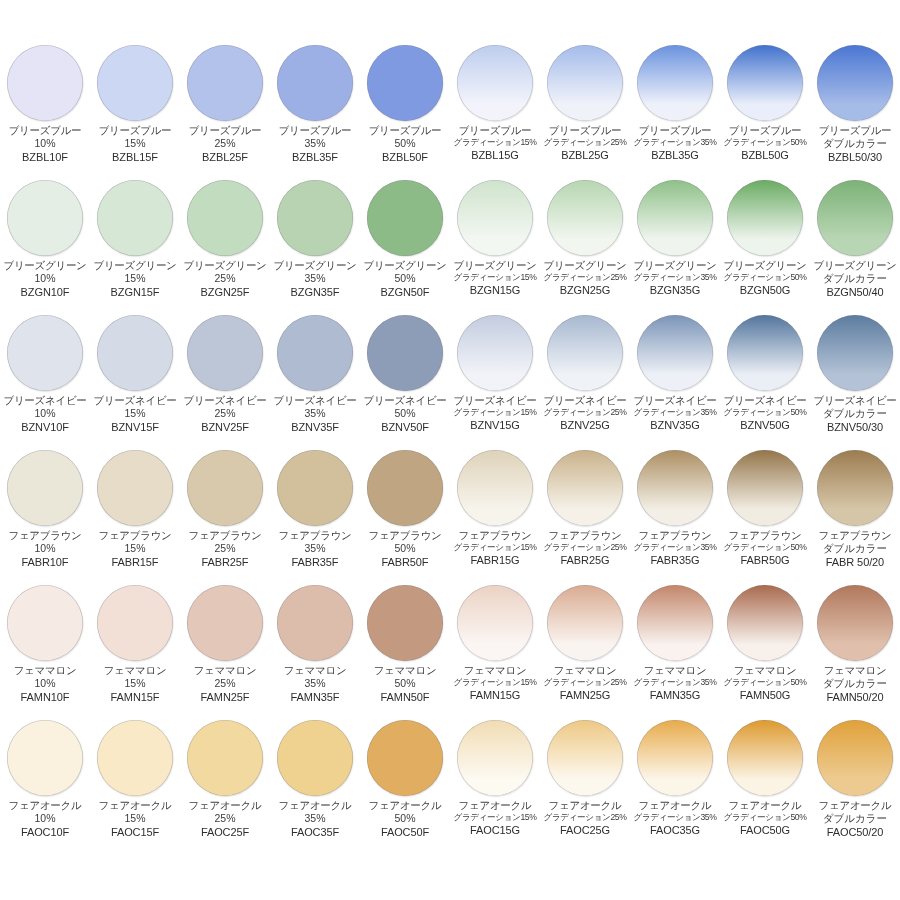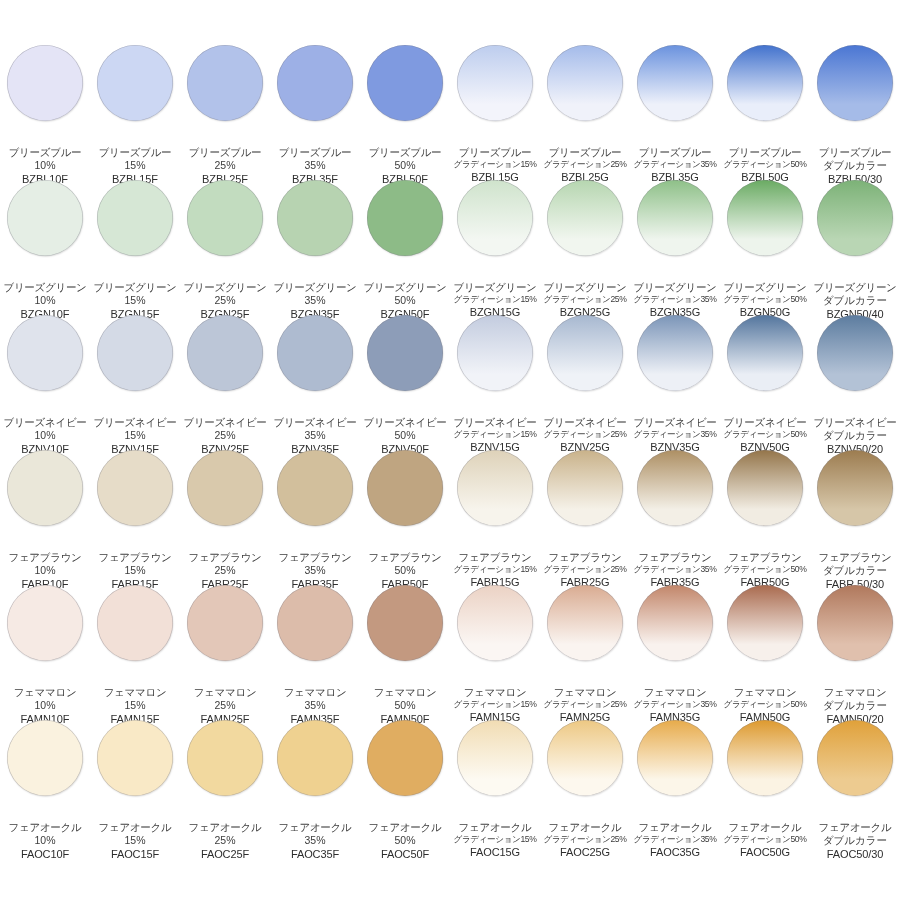--- a/index.html
+++ b/index.html
@@ -54,21 +54,20 @@
     line-height: 1.12;
     display: flex;
     flex-direction: column;
     align-items: center;
   }
   .name-jp {
     font-size: 10.5px;
     letter-spacing: -0.3px;
     white-space: nowrap;
     color: #3c3c3c;
-    margin-top: 22px;
   }
   .tone {
     font-size: 10.5px;
     white-space: nowrap;
     color: #3c3c3c;
     margin-top: 1px;
   }
   .tone.small {
     font-size: 8.6px;
     letter-spacing: -0.4px;
@@ -320,21 +319,21 @@
           <div class="name-jp">ブリーズネイビー</div>
           <div class="tone small">グラディーション50%</div>
           <div class="code">BZNV50G</div>
         </div>
       </div>
       <div class="cell">
         <div class="swatch" style="background: linear-gradient(rgb(92, 124, 159) 0%, rgb(179, 194, 214) 78%, rgb(179, 194, 214) 100%);"></div>
         <div class="labels">
           <div class="name-jp">ブリーズネイビー</div>
           <div class="tone">ダブルカラー</div>
-          <div class="code">BZNV50/20</div>
+          <div class="code">BZNV50/30</div>
         </div>
       </div>
     </div>
     <div class="row">
       <div class="cell">
         <div class="swatch" style="background: rgb(234, 231, 217);"></div>
         <div class="labels">
           <div class="name-jp">フェアブラウン</div>
           <div class="tone">10%</div>
           <div class="code">FABR10F</div>
@@ -402,21 +401,21 @@
           <div class="name-jp">フェアブラウン</div>
           <div class="tone small">グラディーション50%</div>
           <div class="code">FABR50G</div>
         </div>
       </div>
       <div class="cell">
         <div class="swatch" style="background: linear-gradient(rgb(156, 124, 80) 0%, rgb(214, 198, 168) 78%, rgb(214, 198, 168) 100%);"></div>
         <div class="labels">
           <div class="name-jp">フェアブラウン</div>
           <div class="tone">ダブルカラー</div>
-          <div class="code">FABR 50/30</div>
+          <div class="code">FABR 50/20</div>
         </div>
       </div>
     </div>
     <div class="row">
       <div class="cell">
         <div class="swatch" style="background: rgb(246, 234, 228);"></div>
         <div class="labels">
           <div class="name-jp">フェママロン</div>
           <div class="tone">10%</div>
           <div class="code">FAMN10F</div>
@@ -566,17 +565,17 @@
           <div class="name-jp">フェアオークル</div>
           <div class="tone small">グラディーション50%</div>
           <div class="code">FAOC50G</div>
         </div>
       </div>
       <div class="cell">
         <div class="swatch" style="background: linear-gradient(rgb(224, 161, 58) 0%, rgb(237, 203, 144) 78%, rgb(237, 203, 144) 100%);"></div>
         <div class="labels">
           <div class="name-jp">フェアオークル</div>
           <div class="tone">ダブルカラー</div>
-          <div class="code">FAOC50/30</div>
+          <div class="code">FAOC50/20</div>
         </div>
       </div>
     </div>
   </div>
 
 </body></html>

